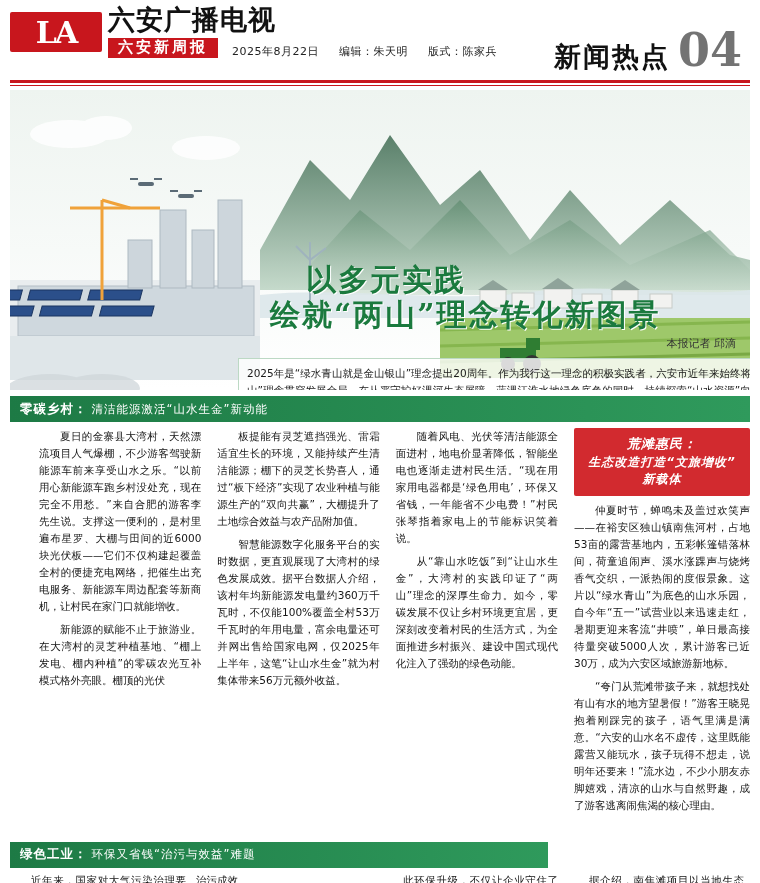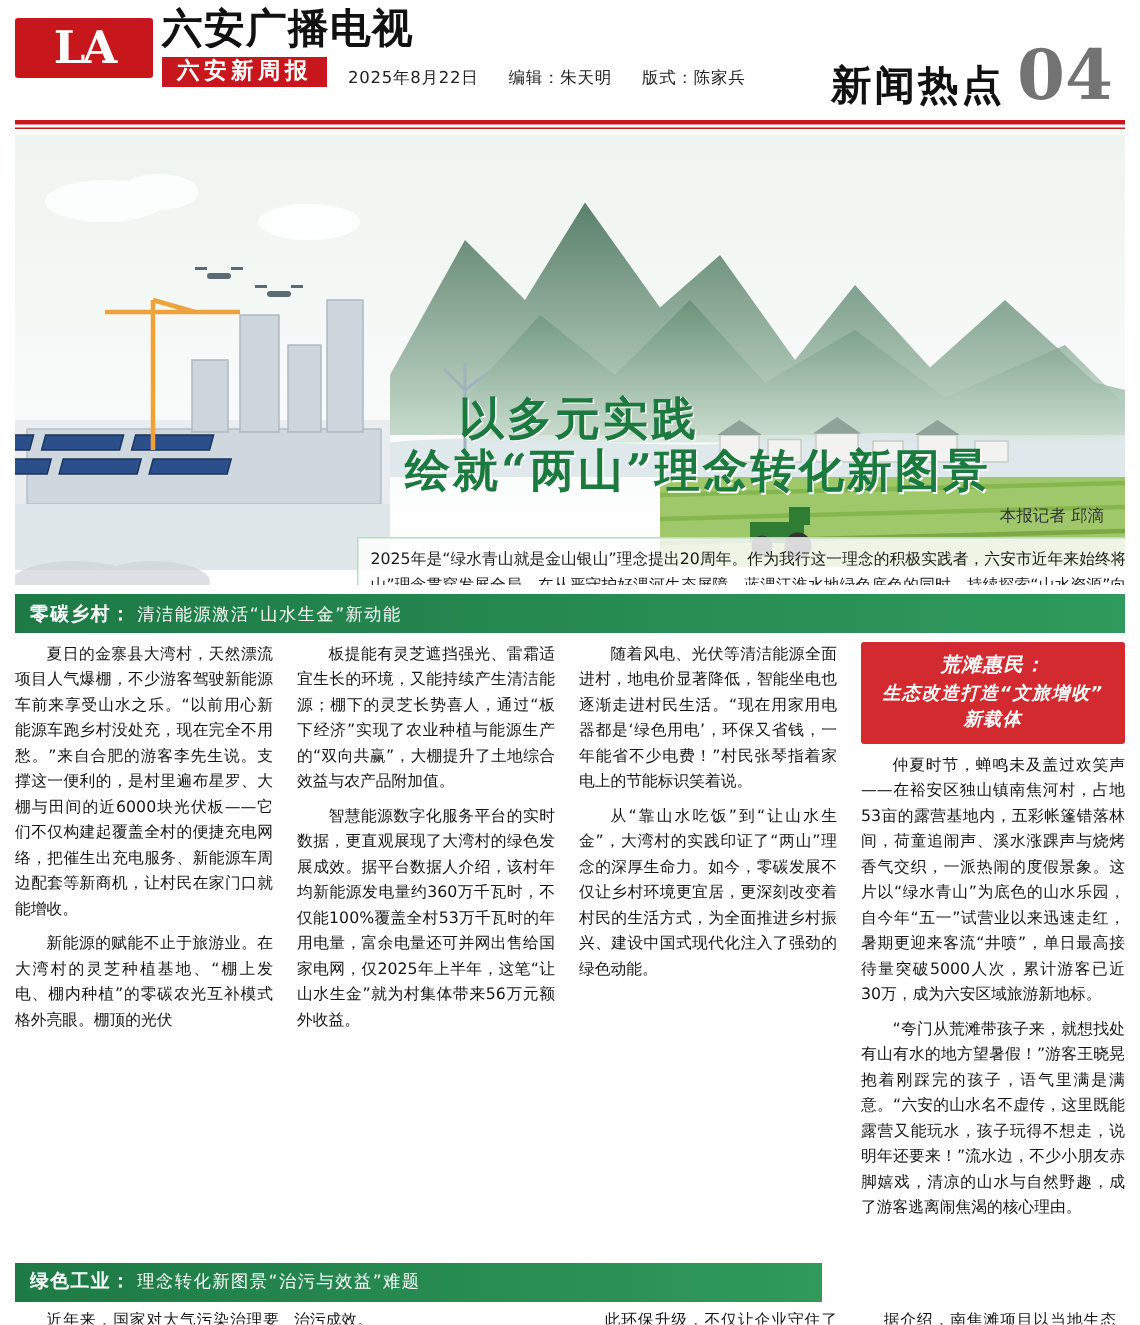--- a/index.html
+++ b/index.html
@@ -69,21 +69,21 @@
   
   .bar{
     margin-top:6px;height:26px;display:flex;align-items:center;
     color:#fff;font-size:12.5px;font-weight:bold;letter-spacing:1px;
     padding-left:10px;
   }
   .bar-green{background:linear-gradient(90deg,#1d7a45,#2f9a5c);}
   .bar-sub{font-weight:normal;font-size:11.5px;margin-left:4px;}
 
   
-  .cols{display:flex;gap:16px;margin-top:6px;}
+  .cols{display:flex;gap:16px;margin-top:6px;margin-left:29px;}
   .col{width:176px;font-size:10.5px;line-height:1.62;text-align:justify;color:#151515;}
   .col p{margin:0 0 6px 0;text-indent:2em;}
   .col p.noind{text-indent:0;}
 
   .right-col{width:176px;}
   .box-red{
     background:#d22a2f;color:#fff;text-align:center;padding:7px 4px;
     font-size:13px;font-weight:bold;line-height:1.45;letter-spacing:1px;
     border-radius:2px;
     font-style:italic;
@@ -259,21 +259,21 @@
         <p>仲夏时节，蝉鸣未及盖过欢笑声——在裕安区独山镇南焦河村，占地53亩的露营基地内，五彩帐篷错落林间，荷童追闹声、溪水涨踝声与烧烤香气交织，一派热闹的度假景象。这片以“绿水青山”为底色的山水乐园，自今年“五一”试营业以来迅速走红，暑期更迎来客流“井喷”，单日最高接待量突破5000人次，累计游客已近30万，成为六安区域旅游新地标。</p>
         <p>“夸门从荒滩带孩子来，就想找处有山有水的地方望暑假！”游客王晓晃抱着刚踩完的孩子，语气里满是满意。“六安的山水名不虚传，这里既能露营又能玩水，孩子玩得不想走，说明年还要来！”流水边，不少小朋友赤脚嬉戏，清凉的山水与自然野趣，成了游客逃离闹焦渴的核心理由。</p>
       </div>
     </div>
   </div>
 
   <div style="display:flex;gap:10px;">
     <div style="width:538px;">
       <div class="bar bar-green mid-bar">
         <span>绿色工业：</span>
-        <span class="bar-sub">理念转化新图景“治污与效益”难题</span>
+        <span class="bar-sub">环保又省钱“治污与效益”难题</span>
       </div>
     </div>
     <div style="width:176px;"></div>
   </div>
 
   <div class="lower">
     <div class="col">
       <p>近年来，国家对大气污染治理要求持续升级，工业企业绿色转型成为必答题。位于金安经济开发区的安徽鑫雄新材料有限公司，主动响应政策号召，斥资570万元新建废气处理系统，以先进技术实现“治污达标”与“效益提升”双赢，成为六安工业企业绿色转型的鲜明注脚。</p>
 
     </div>

